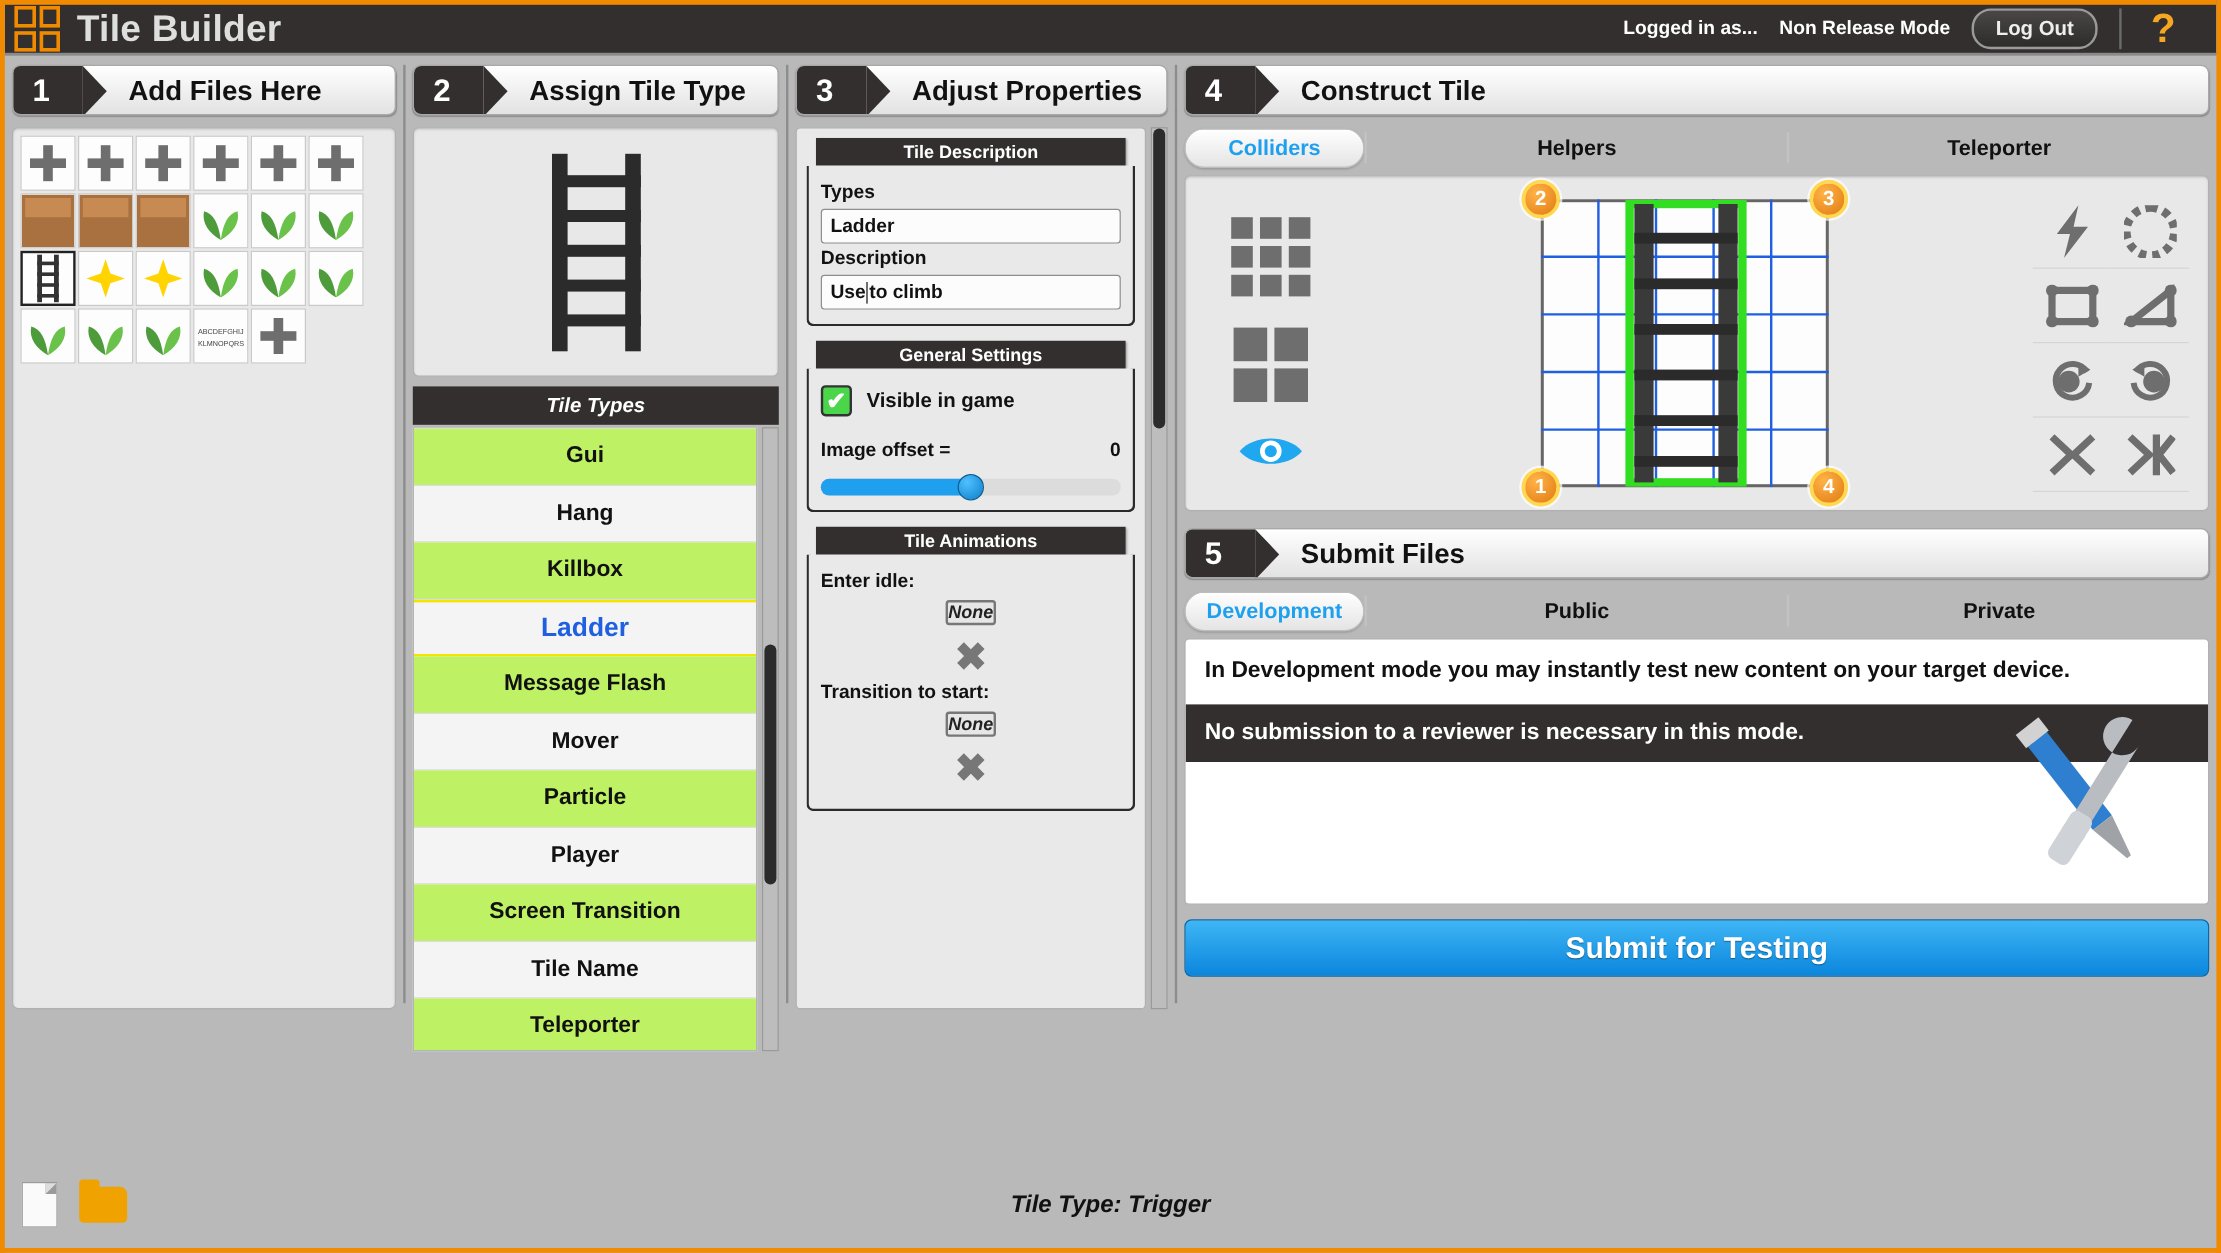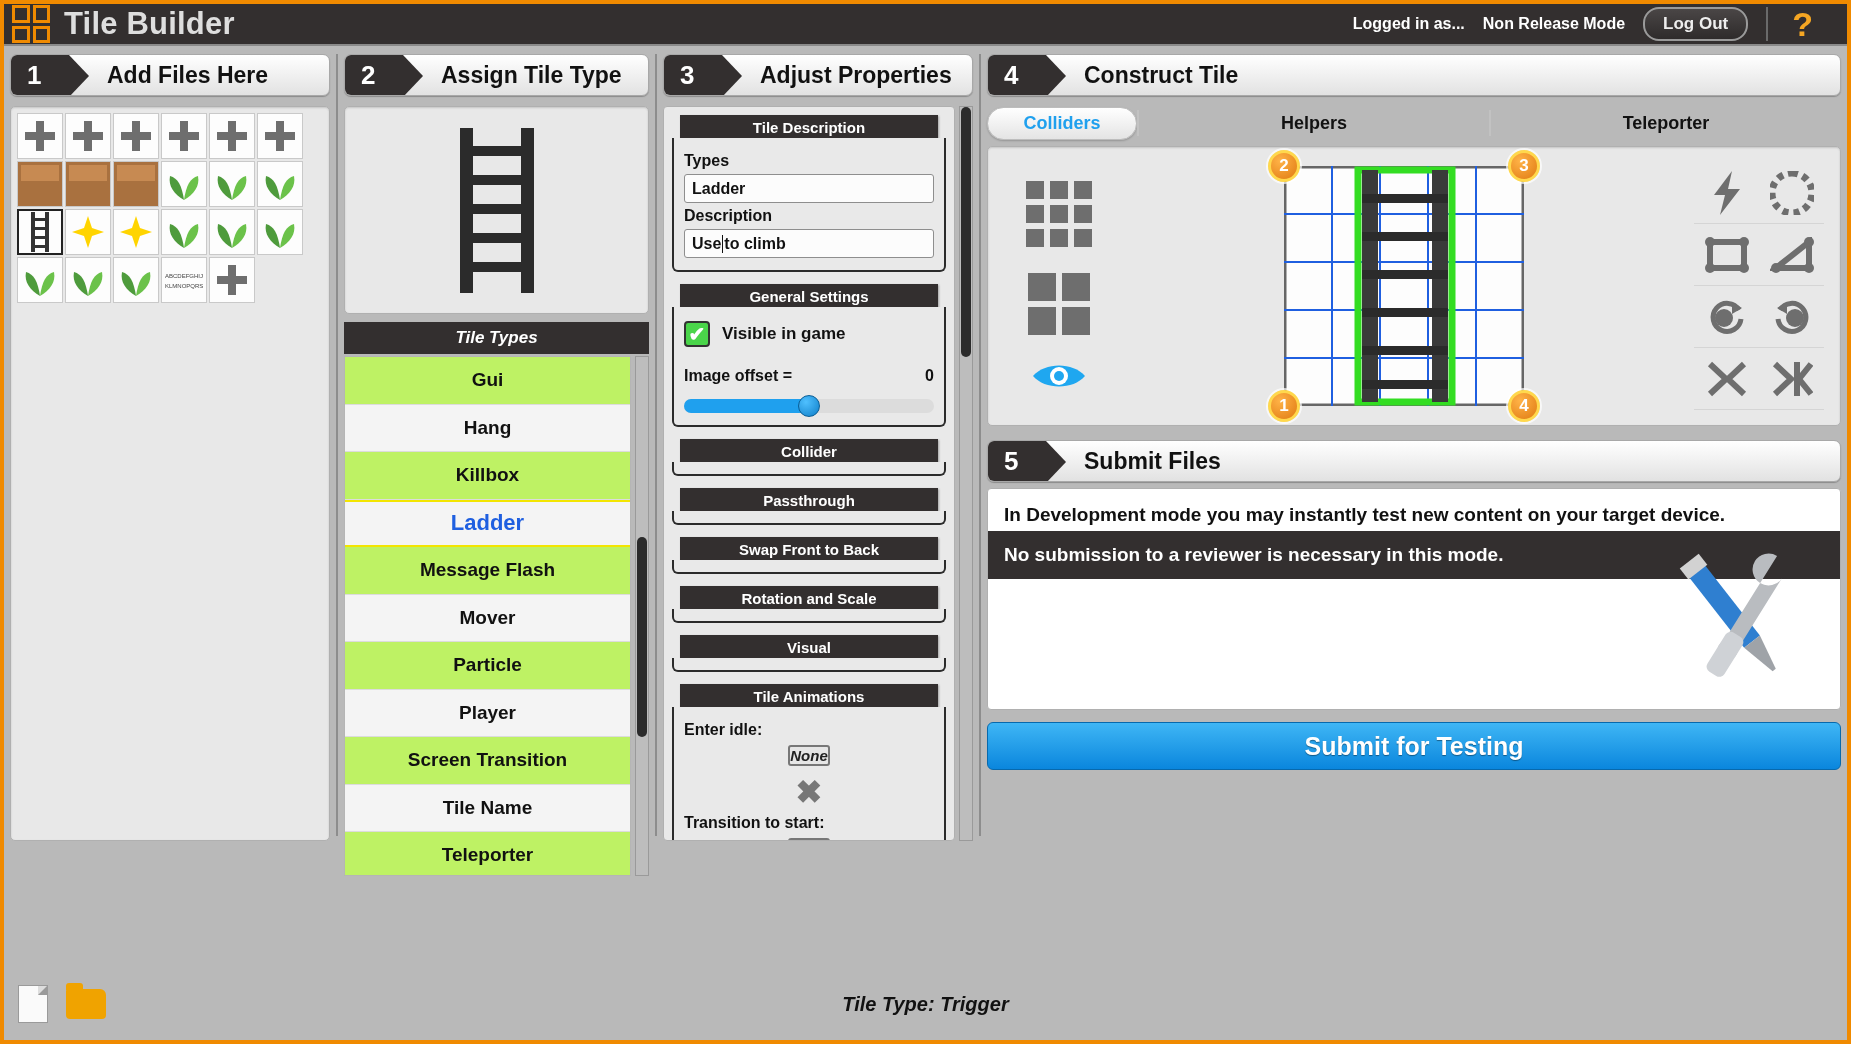--- a/index.html
+++ b/index.html
@@ -141,21 +141,21 @@
   .tcell{height:62px;display:flex;align-items:center;justify-content:center;border-bottom:1px solid #d5d5d5;}
   .handle{position:absolute;width:32px;height:32px;border-radius:50%;
     background:radial-gradient(circle at 35% 30%,#ffb347,#e07a12);
     border:3px solid #ffd84d;color:#fff;font-size:17px;font-weight:bold;
     display:flex;align-items:center;justify-content:center;
     box-shadow:0 0 0 2px rgba(255,255,255,.7);}
   
   #submitwrap{margin-top:14px;}
   #infobox{margin-top:6px;height:222px;background:#fff;border:1px solid #b0b0b0;border-radius:4px;position:relative;overflow:hidden;}
   .ib-line{font-size:19px;font-weight:bold;color:#111;padding:14px 16px 0 16px;line-height:1.25;}
-  .ib-dark{background:#332f2f;color:#fff;font-size:19px;font-weight:bold;padding:12px 16px;line-height:1.25;margin-top:4px;}
+  .ib-dark{background:#332f2f;color:#fff;font-size:19px;font-weight:bold;padding:12px 16px;line-height:1.25;margin-top:16px;}
   #submitbtn{margin-top:12px;height:48px;border-radius:6px;
     background:linear-gradient(#3fb6f5,#0a86dd);border:1px solid #0769ad;
     display:flex;align-items:center;justify-content:center;
     color:#fff;font-size:25px;font-weight:bold;text-shadow:0 1px 1px rgba(0,0,0,.4);}
 
   
   #footer{position:absolute;left:0;right:0;bottom:0;height:72px;display:flex;align-items:center;padding:0 14px;}
   #footericons{display:flex;gap:18px;align-items:center;}
   #footerstatus{position:absolute;left:0;right:0;text-align:center;font-size:20px;font-weight:bold;color:#111;font-style:italic;}
   .sheet{width:30px;height:38px;background:#fafafa;border:1px solid #9a9a9a;position:relative;}
@@ -419,42 +419,20 @@
               <span class="flabel">Image offset =</span>
               <span class="flabel">0</span>
             </div>
             <div class="slider">
               <div class="sfill" id="sfill" style="width: 50%;"></div>
               <div class="sknob" id="sknob" style="left: calc(50% - 11px);"></div>
             </div>
           </div>
         </div>
 
-        <div id="collapsedHost">
-            <div class="grp">
-              <div class="grphead">Collider</div>
-              <div class="grpbody collapsed"></div>
-            </div>
-            <div class="grp">
-              <div class="grphead">Passthrough</div>
-              <div class="grpbody collapsed"></div>
-            </div>
-            <div class="grp">
-              <div class="grphead">Swap Front to Back</div>
-              <div class="grpbody collapsed"></div>
-            </div>
-            <div class="grp">
-              <div class="grphead">Rotation and Scale</div>
-              <div class="grpbody collapsed"></div>
-            </div>
-            <div class="grp">
-              <div class="grphead">Visual</div>
-              <div class="grpbody collapsed"></div>
-            </div>
-          </div>
 
         <div class="grp">
           <div class="grphead">Tile Animations</div>
           <div class="grpbody" id="animHost">
               <div class="flabel">Enter idle:</div>
               <div class="animrow">
                 <div class="animbtn">None</div>
                 <div class="xbtn">✖</div>
               </div>
               <div class="flabel">Transition to start:</div>
@@ -606,20 +584,27 @@
       </div>
     </div>
 
     <div id="submitwrap">
       <div class="stephead">
         <div class="stepnum">5</div>
         <div class="steparrow"></div>
         <div class="steptitle">Submit Files</div>
       </div>
 
+      <div class="tabs" id="submitTabs">
+          <div class="tab active">Development</div>
+          <div class="tabsep"></div>
+          <div class="tab">Public</div>
+          <div class="tabsep"></div>
+          <div class="tab">Private</div>
+        </div>
 
       <div id="infobox">
         <div class="ib-line">In Development mode you may instantly test new content on your target device.</div>
         <div class="ib-dark">No submission to a reviewer is necessary in this mode.</div>
         <svg style="position:absolute;right:16px;bottom:4px;" width="170" height="170" viewBox="0 0 170 170">
           <g transform="rotate(-38 85 85)">
             <rect x="72" y="18" width="20" height="92" fill="#2f7fd0"></rect>
             <rect x="70" y="8" width="24" height="14" fill="#d2d2d2"></rect>
             <path d="M72,110 L92,110 L84,146 L80,146 Z" fill="#9fa3a8"></path>
           </g>

